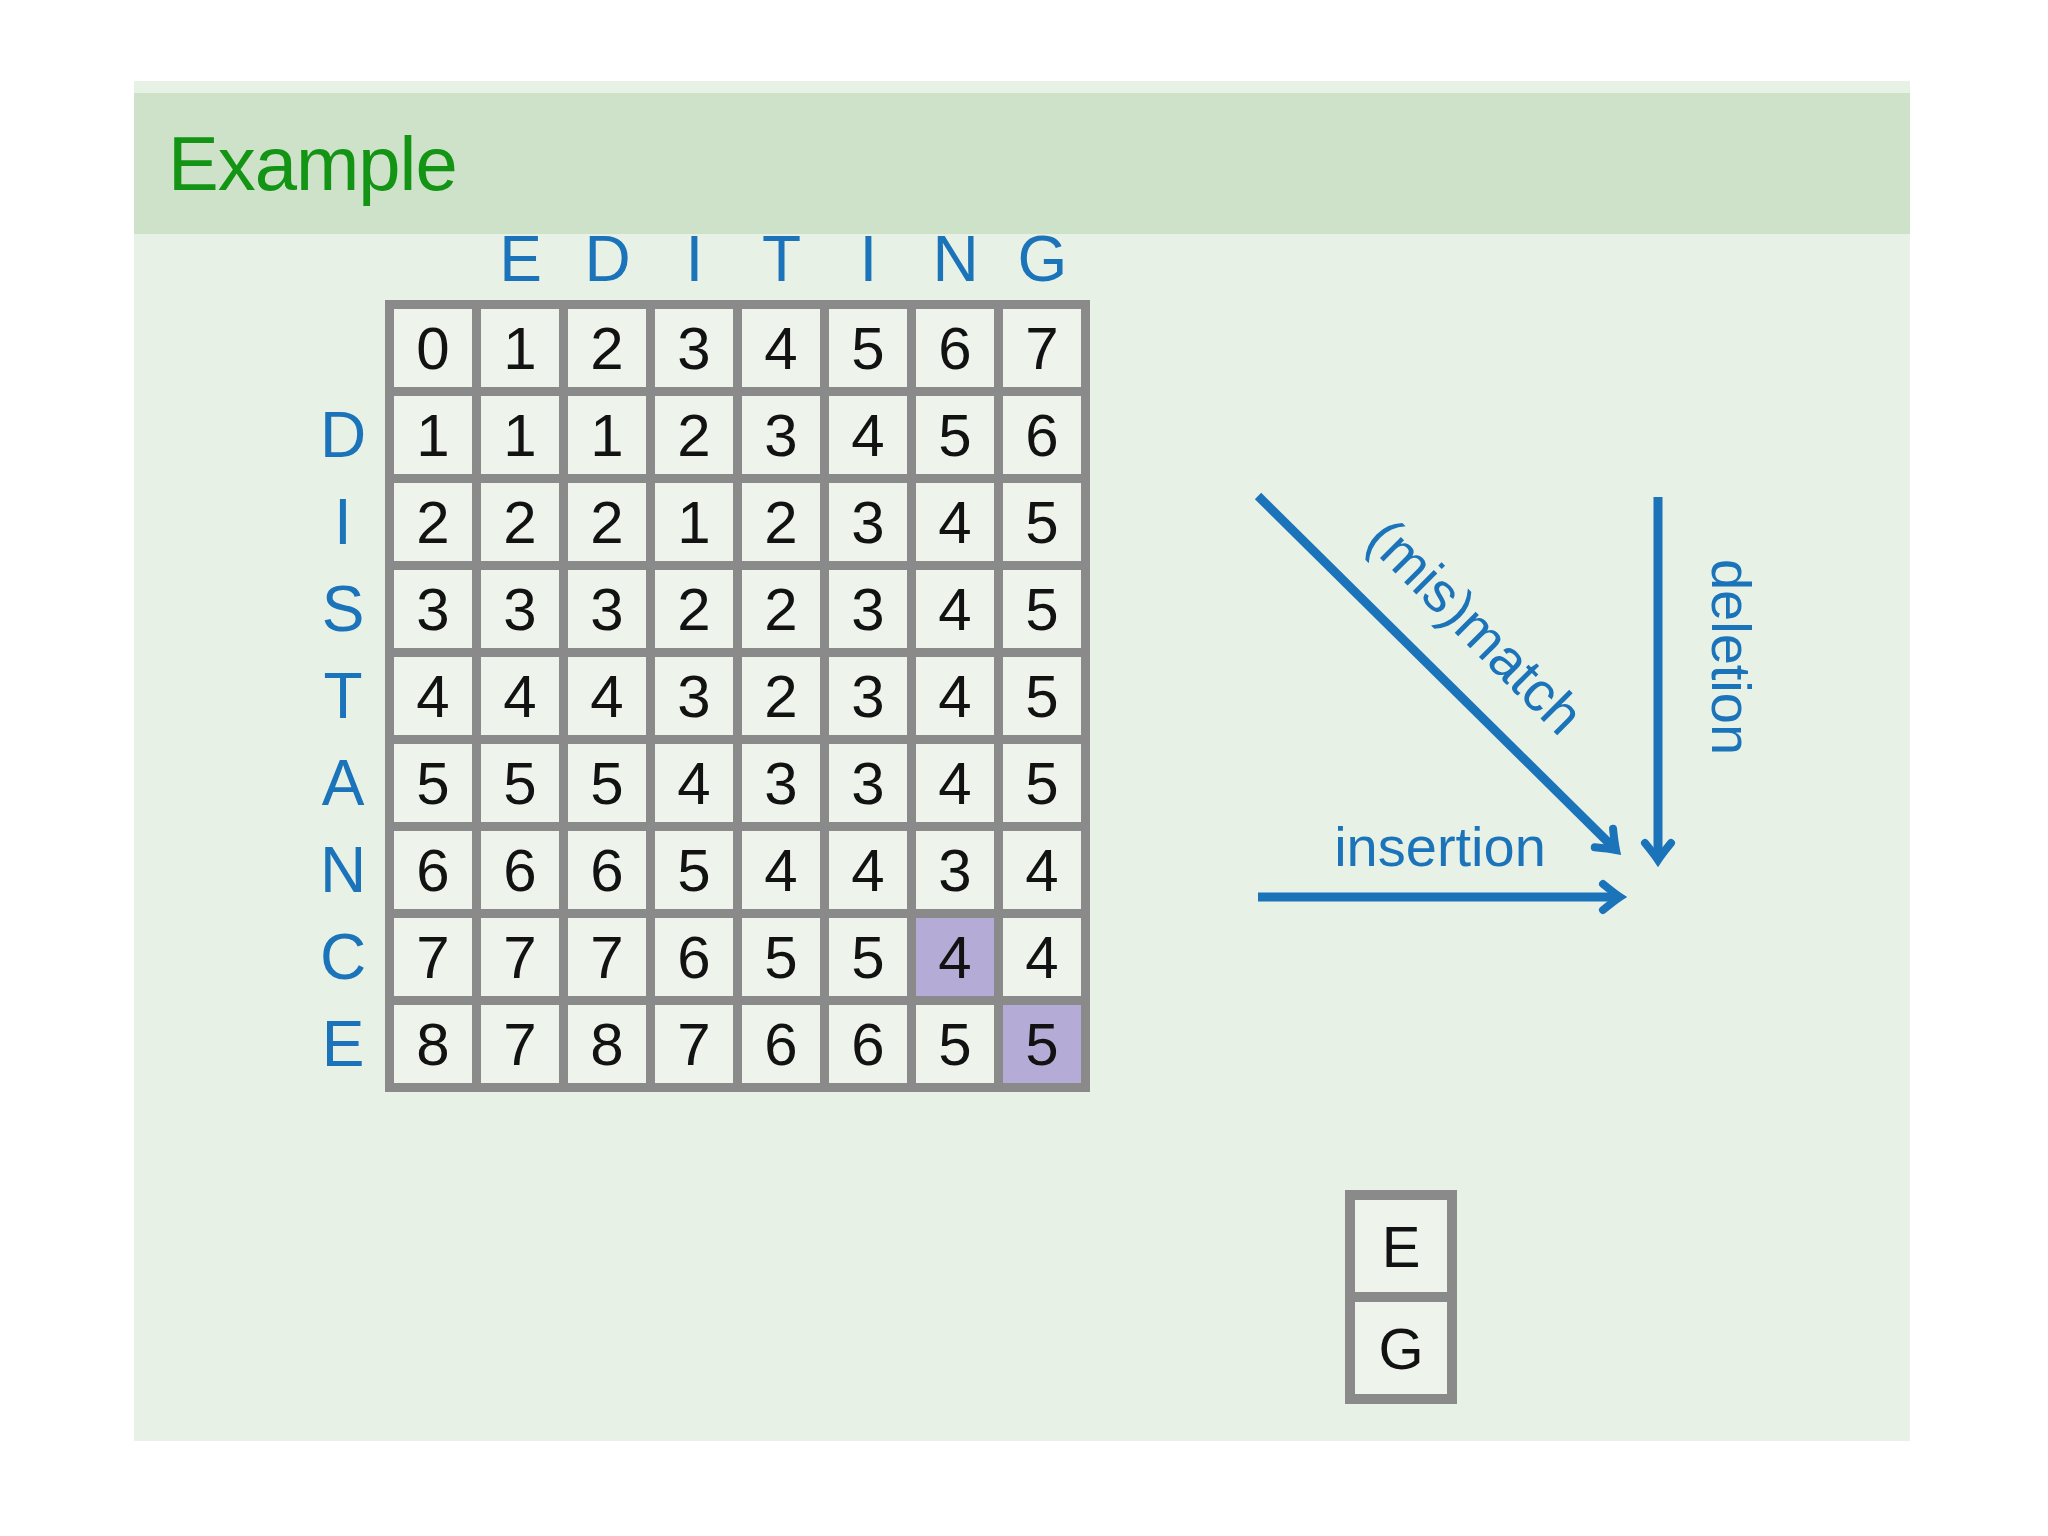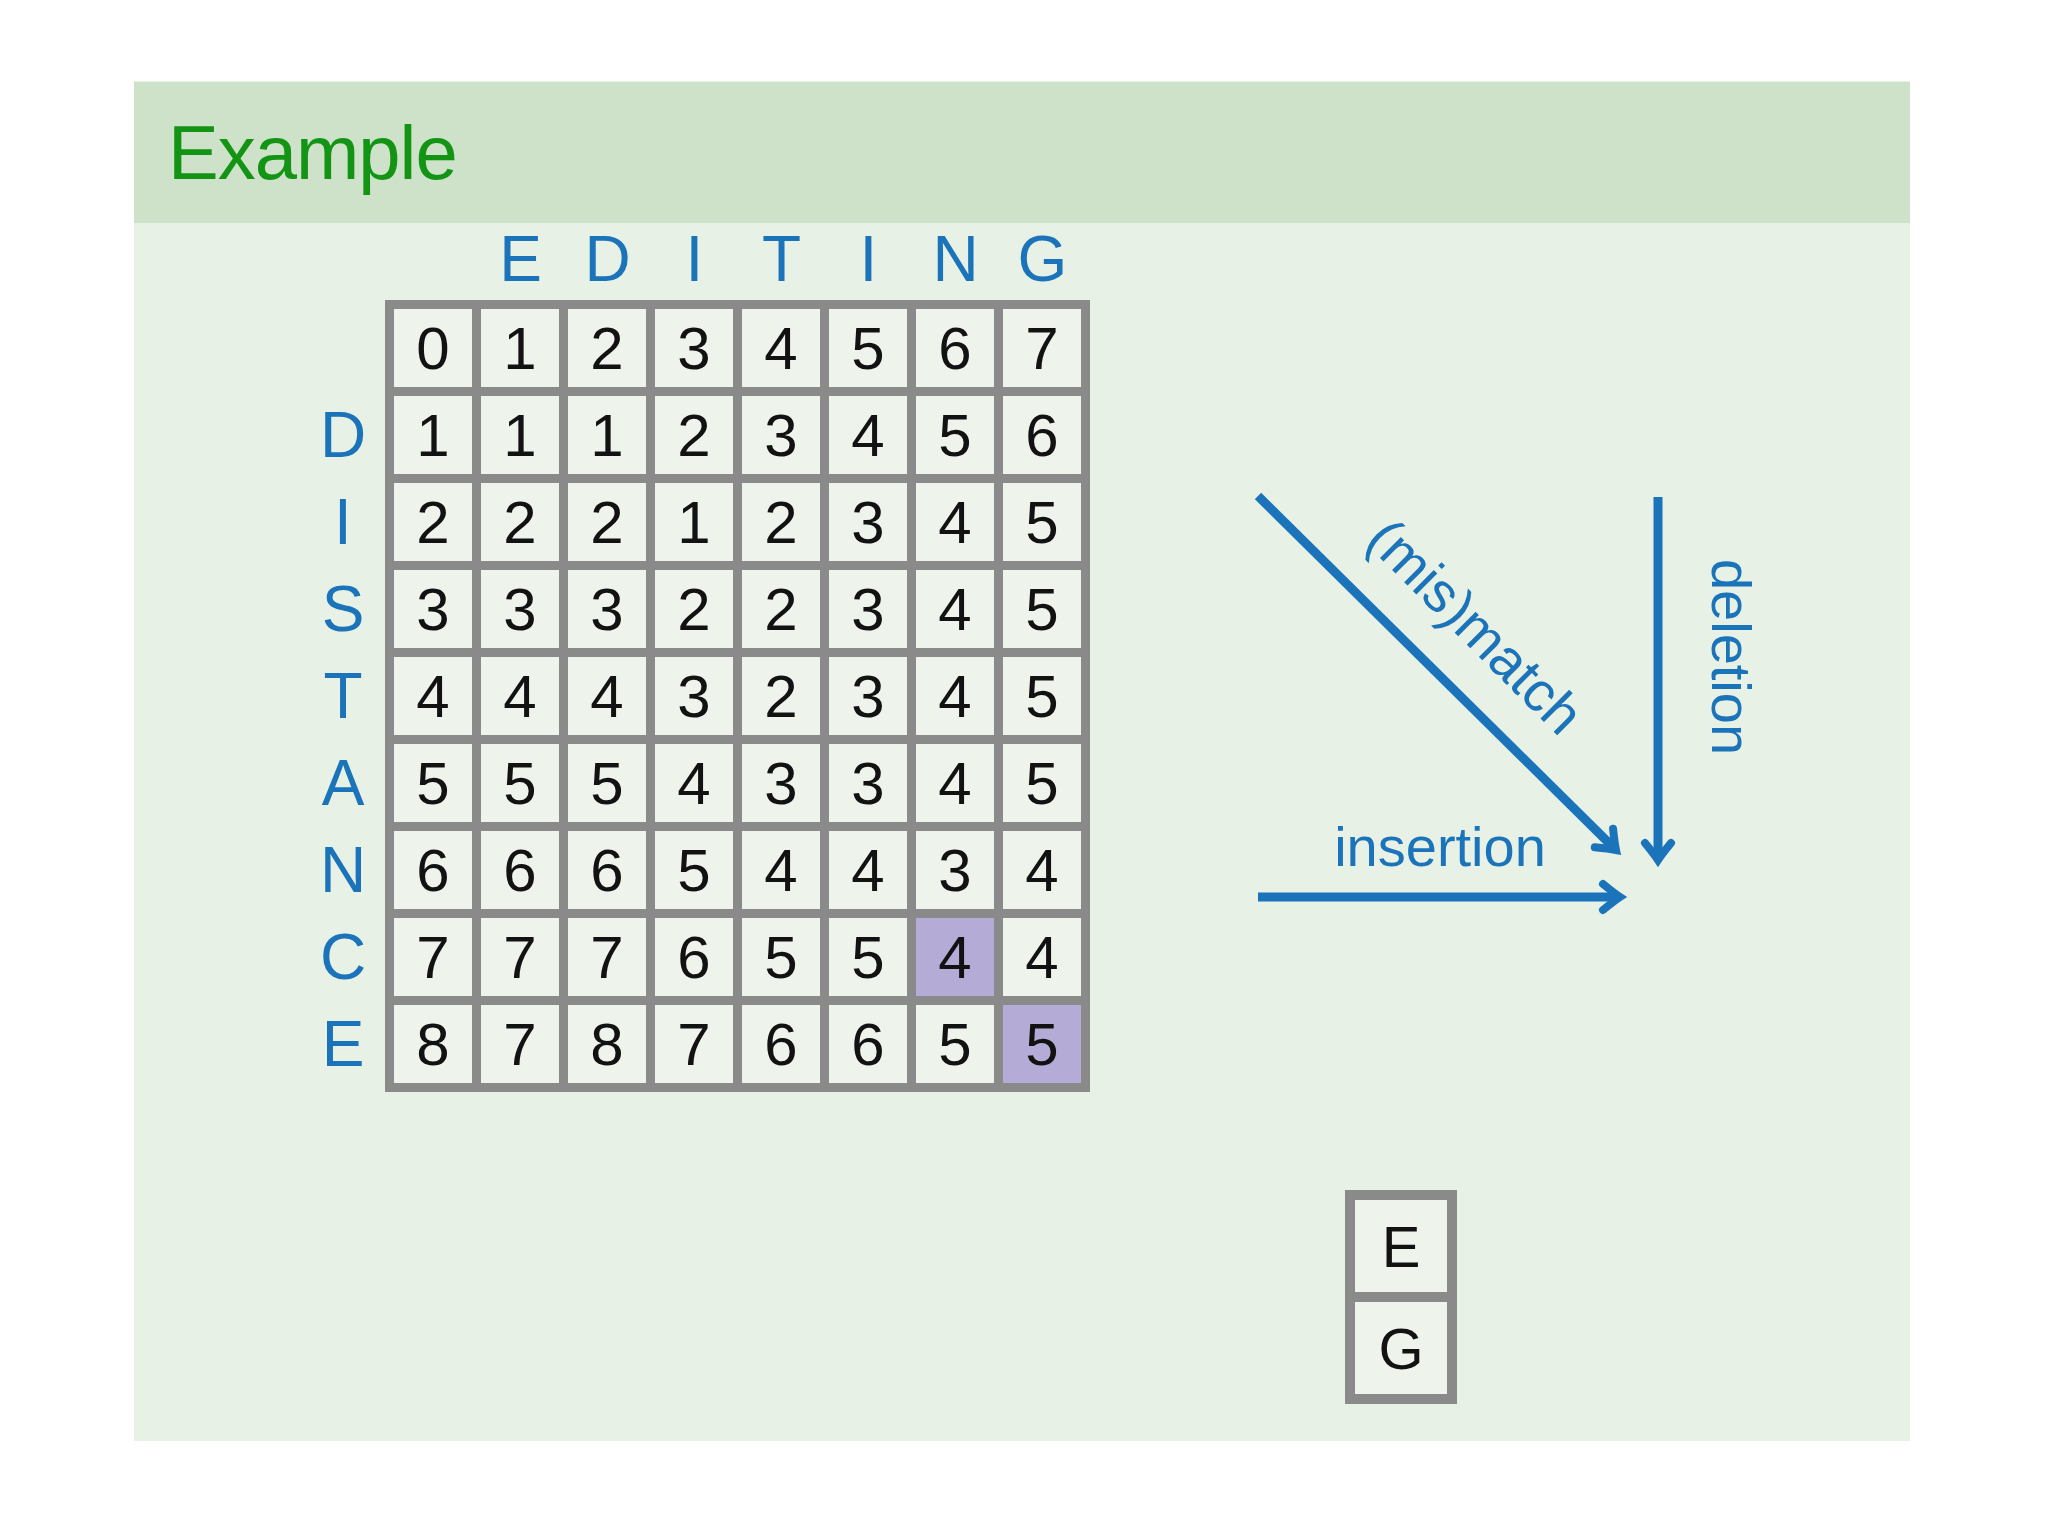--- a/index.html
+++ b/index.html
@@ -6,21 +6,21 @@
   body{
     width:2048px;height:1536px;background:#ffffff;
     font-family:"Liberation Sans","DejaVu Sans",sans-serif;
     position:relative;overflow:hidden;
   }
   .slide{
     position:absolute;left:134px;top:81px;width:1776px;height:1360px;
     background:var(--c-body,#e8f1e6);
   }
   .slide-header{
-    position:absolute;left:0;top:1px;right:0;height:141px;
+    position:absolute;left:0;top:12px;right:0;height:141px;
     background:var(--c-header,#cde2c9);
     display:flex;align-items:center;text-align:right;
   }
   .slide-title{
     margin:0;padding-left:34px;
     font-size:76px;font-weight:normal;letter-spacing:-1px;
     color:var(--c-green,#149414);
   }
   
   .col-labels{

